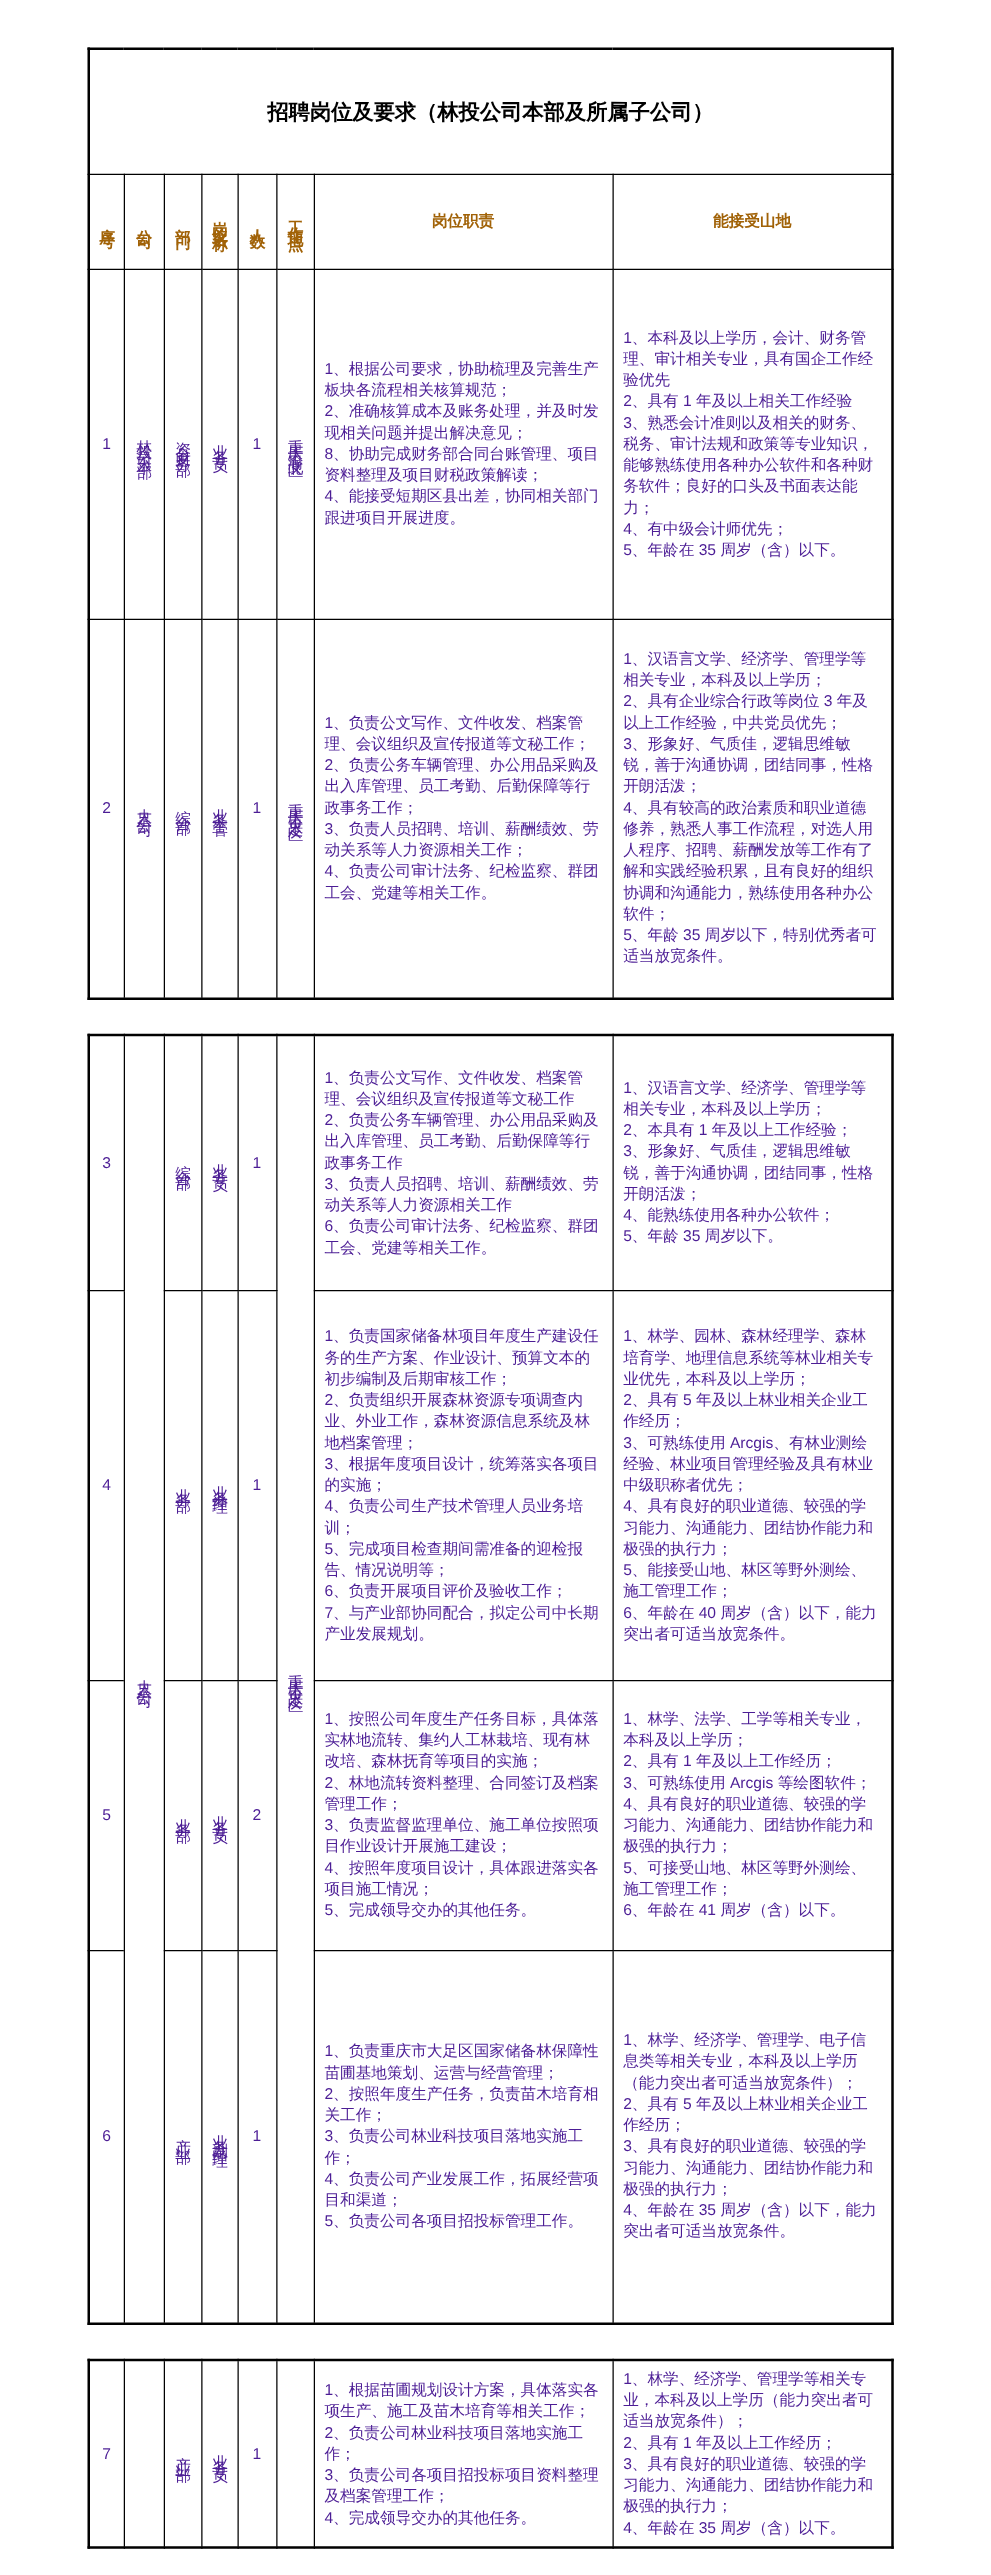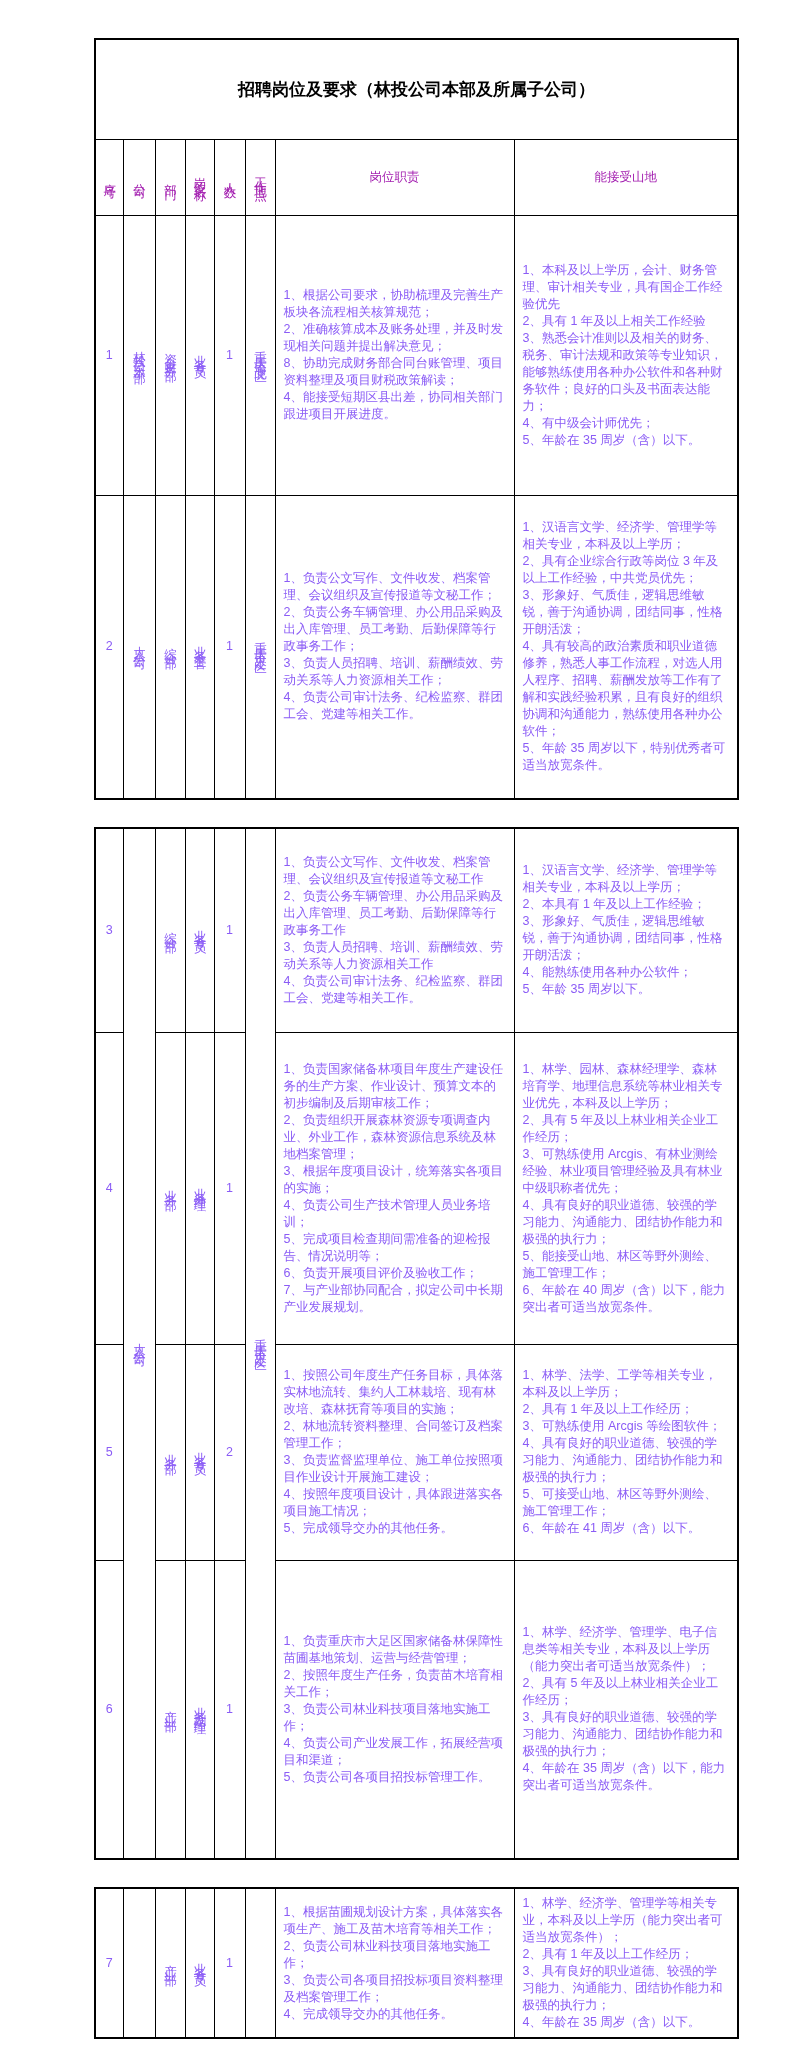--- a/index.html
+++ b/index.html
@@ -1,20 +1,20 @@
 <!DOCTYPE html>
 <html><head>
 <meta charset="utf-8">
 <style>
   html, body { margin: 0; padding: 0; background: #ffffff; }
   body { width: 793px; font-family: "Liberation Sans", "DejaVu Sans", sans-serif; }
-  .page { padding: 38px 0 20px 94px; }
+  .page { padding: 38px 0 20px 70px; }
   table { border-collapse: collapse; table-layout: fixed; width: 643px; border: 2px solid #000; margin: 0 0 27px 0; }
-  td, th { border: 1px solid #000; color: #8b5cf6; font-size: 12.5px; line-height: 17px; vertical-align: middle; padding: 2px; overflow: hidden; }
-  th { color: #a21caf; font-weight: normal; text-align: center; }
+  td, th { border: 1px solid #000; color: #4c1d95; font-size: 12.5px; line-height: 17px; vertical-align: middle; padding: 2px; overflow: hidden; }
+  th { color: #a16207; font-weight: bold; text-align: center; }
   .center { text-align: center; }
   .vt { writing-mode: vertical-rl; text-orientation: upright; letter-spacing: 4px; display: inline-block; }
   .title-cell { font-size: 17px; font-weight: bold; color: #000; text-align: center; }
   .txt { text-align: left; white-space: pre-line; padding: 6px 8px; }
   .h-title { height: 100px; }
   .h-head  { height: 76px; }
   .h-r1 { height: 280px; }
   .h-r2 { height: 304px; }
   .h-r3 { height: 204px; }
   .h-r4 { height: 312px; }
@@ -104,21 +104,21 @@
         <tr class="h-r3">
       <td class="center">3</td>
       <td class="center" rowspan="4"><span class="vt">大足公司</span></td>
       <td class="center"><span class="vt">综合部</span></td>
       <td class="center"><span class="vt">业务专员</span></td>
       <td class="center">1</td>
       <td class="center" rowspan="4"><span class="vt">重庆市大足区</span></td>
       <td class="txt">1、负责公文写作、文件收发、档案管理、会议组织及宣传报道等文秘工作
 2、负责公务车辆管理、办公用品采购及出入库管理、员工考勤、后勤保障等行政事务工作
 3、负责人员招聘、培训、薪酬绩效、劳动关系等人力资源相关工作
-4、负责公司审计法务、纪检监察、群团工会、党建等相关工作。</td>
+6、负责公司审计法务、纪检监察、群团工会、党建等相关工作。</td>
       <td class="txt">1、汉语言文学、经济学、管理学等相关专业，本科及以上学历；
 2、本具有 1 年及以上工作经验；
 3、形象好、气质佳，逻辑思维敏锐，善于沟通协调，团结同事，性格开朗活泼；
 4、能熟练使用各种办公软件；
 5、年龄 35 周岁以下。</td>
     </tr>
     <tr class="h-r4">
       <td class="center">4</td>
       <td class="center"><span class="vt">业务部</span></td>
       <td class="center"><span class="vt">业务经理</span></td>

